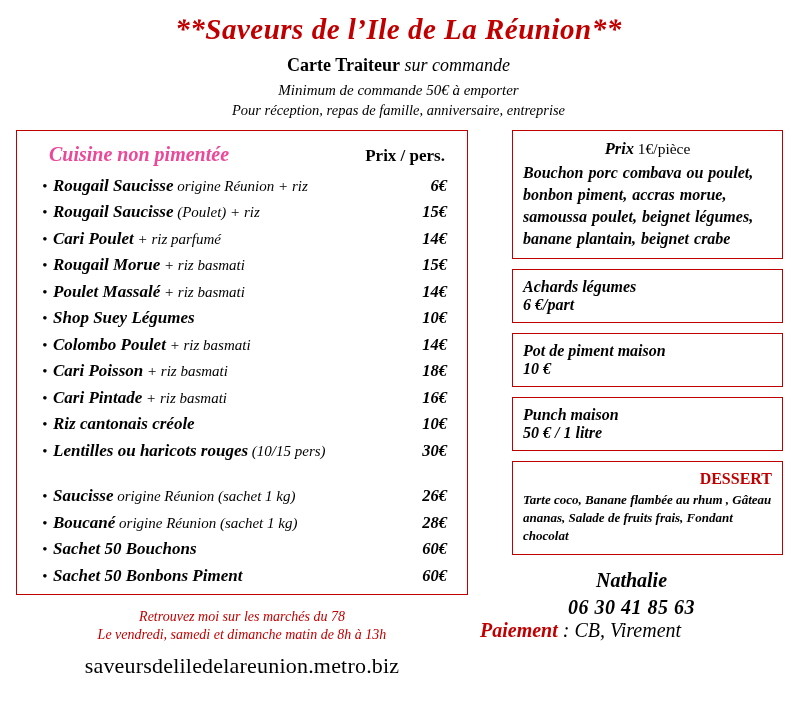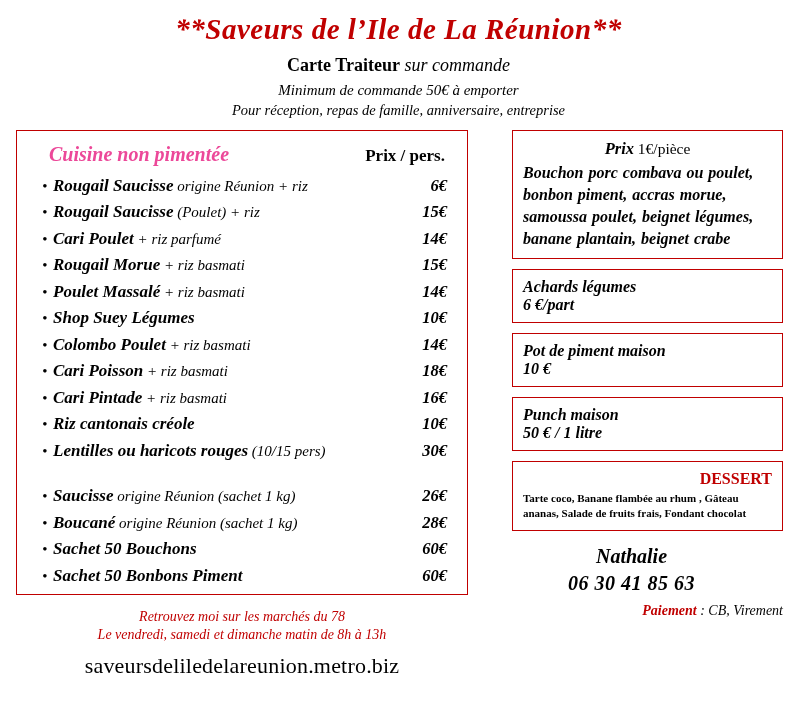--- a/index.html
+++ b/index.html
@@ -213,44 +213,45 @@
     font-style: italic;
   }
   .dessert-title {
     text-align: right;
     color: #c00000;
     font-weight: bold;
     font-size: 16px;
     margin-bottom: 3px;
   }
   .dessert-body {
-    font-size: 11px;
+    font-size: 13px;
+    font-style: italic;
     font-weight: bold;
     line-height: 1.4;
   }
   .contact {
     text-align: center;
     margin-top: 14px;
   }
   .contact-name {
     font-size: 20px;
     font-style: italic;
     font-weight: bold;
   }
   .contact-phone {
     font-size: 20px;
     font-style: italic;
     font-weight: bold;
     margin-top: 4px;
     letter-spacing: 0.5px;
   }
   .payment {
-    text-align: right;
-    margin-top: 8px;
-    font-size: 14px;
+    text-align: left;
+    margin-top: 0;
+    font-size: 20px;
     font-style: italic;
   }
   .payment .pay-label {
     color: #c00000;
     font-weight: bold;
   }
 </style>
 </head>
 <body>
 

